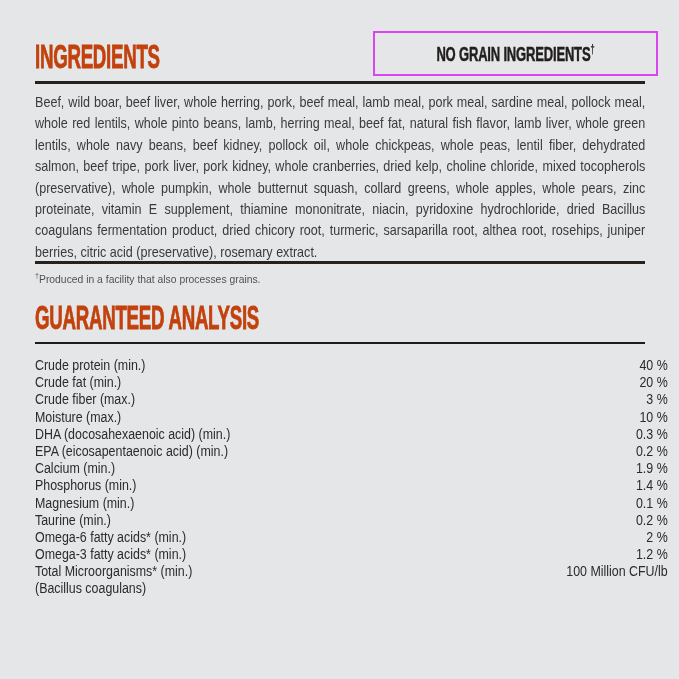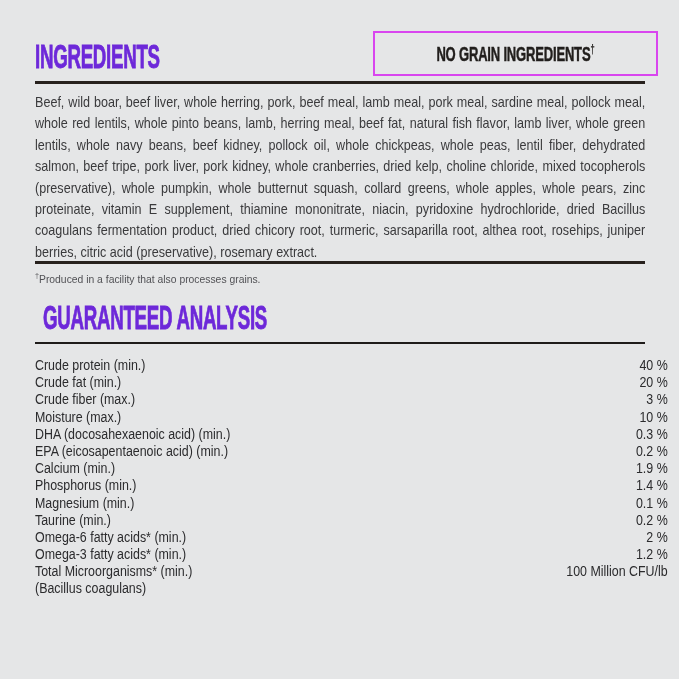--- a/index.html
+++ b/index.html
@@ -19,21 +19,21 @@
     transform-origin: 0 100%;
     letter-spacing: -0.5px;
     -webkit-text-stroke: 0.9px currentColor;
     white-space: nowrap;
   }
   h1, h2 {
     margin: 0;
     font-weight: bold;
     font-size: 34px;
     line-height: 1;
-    color: #6d28d9;
+    color: #c2410c;
   }
   .header-row {
     position: absolute;
     left: 35px;
     top: 31px;
     width: 623px;
     height: 45px;
   }
   .header-row h1 { position: absolute; left: 0; bottom: 3px; }
   .badge {
@@ -88,21 +88,21 @@
     line-height: 14px;
     color: #515155;
   }
   .footnote sup { font-size: 8px; }
   .analysis-title-wrap {
     position: absolute;
     left: 35px;
     top: 298px;
     height: 36px;
   }
-  .analysis-title-wrap h2 { position: absolute; left: 8px; bottom: 0; }
+  .analysis-title-wrap h2 { position: absolute; left: 0; bottom: 0; }
   .analysis-table {
     position: absolute;
     left: 35px;
     top: 357px;
     width: 703px;
     transform: scaleX(0.9);
     transform-origin: 0 0;
     font-size: 13.8px;
     color: #2b2b2d;
   }

